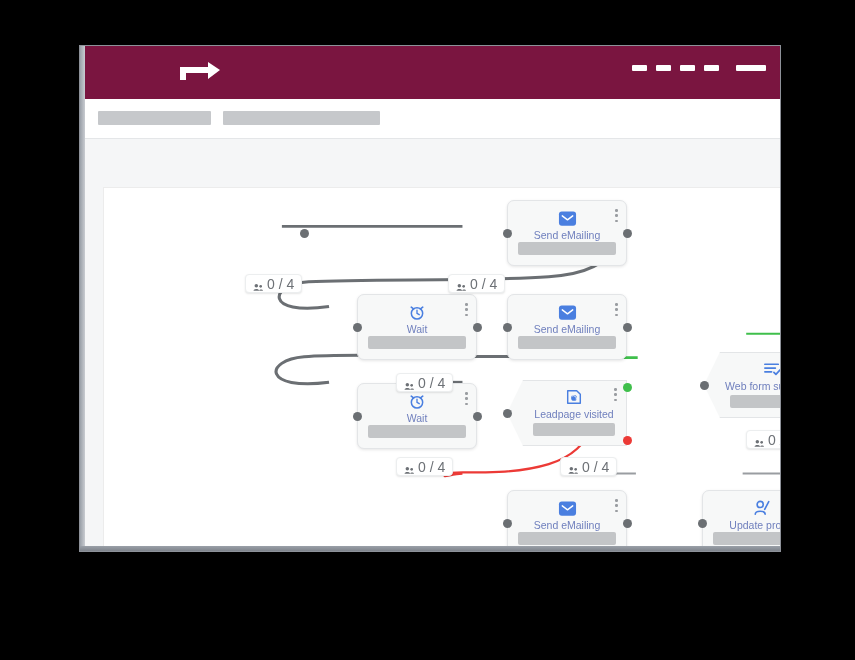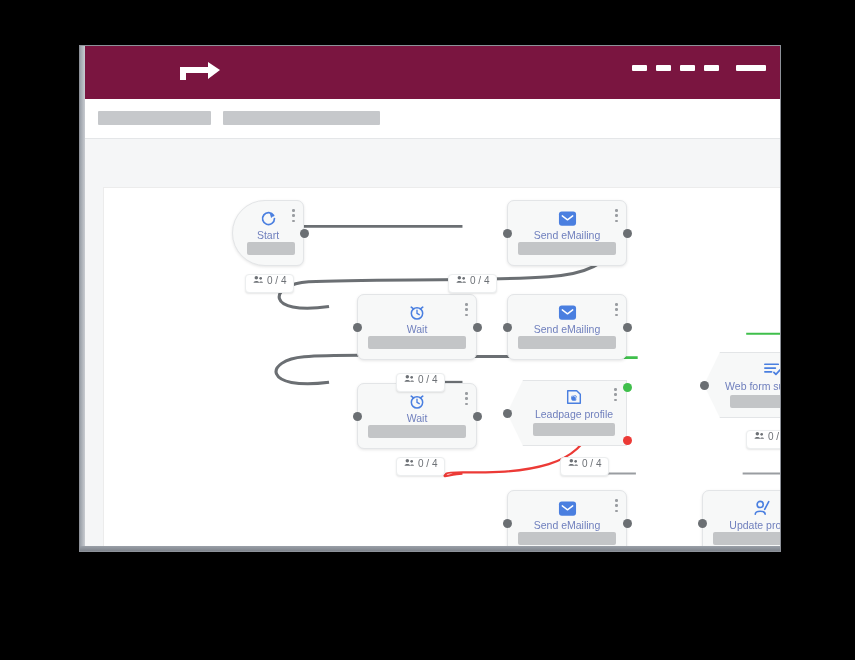--- a/index.html
+++ b/index.html
@@ -229,24 +229,24 @@
   
   .badge {
     position: absolute;
     background: #ffffff;
     border: 1px solid #eceeef;
     border-radius: 4px;
     box-shadow: 0 1px 2px rgba(0,0,0,0.10);
     height: 17px;
     padding: 0 7px;
     display: flex;
-    align-items: flex-start;
+    align-items: flex-end;
     gap: 4px;
     z-index: 8;
-    font-size: 10px;
+    font-size: 14px;
     color: #6d7176;
     white-space: nowrap;
   }
   .badge svg { display: block; }
 
   
   .port {
     position: absolute;
     width: 9px;
     height: 9px;
@@ -313,35 +313,20 @@
 
           <path d="M523 335 L598 335" stroke="#9a9da1" stroke-width="2.2" fill="none"></path>
 
           <path d="M718 335 L760 335" stroke="#9a9da1" stroke-width="2.2" fill="none"></path>
 
           <path d="M722 171 L760 171" stroke="#3fbf4b" stroke-width="2.6" fill="none"></path>
 
           <path d="M722 224 C 745 232, 752 250, 760 262" stroke="#ec3a36" stroke-width="2.6" fill="none"></path>
         </svg>
 
-        <div class="node start" style="left:128px; top:12px;">
-          <span class="node-icon">
-            <svg width="17" height="17" viewBox="0 0 20 20">
-              <path d="M16 6.5 A7 7 0 1 0 17 10" stroke="#4a7fe0" stroke-width="2" fill="none" stroke-linecap="round"></path>
-              <path d="M11.5 3.5 L16.6 6.6 L13 9.5 Z" fill="#4a7fe0"></path>
-            </svg>
-          </span>
-          <span class="kebab">
-            <i></i>
-              <i></i>
-              <i></i>
-          </span>
-          <div class="node-label">Start</div>
-          <div class="node-field"></div>
-        </div>
         <div class="badge" style="left:141px; top:86px;">
           <svg width="10" height="9" viewBox="0 0 12 10">
             <circle cx="4" cy="3" r="2.1" fill="#6d7176"></circle>
             <circle cx="9.2" cy="3.6" r="1.6" fill="#6d7176"></circle>
             <path d="M0.6 9 C0.8 6, 7.2 6, 7.4 9 Z" fill="#6d7176"></path>
             <path d="M7.4 9 C7.6 6.8, 11.8 6.8, 12 9 Z" fill="#6d7176"></path>
           </svg>
           <span>0 / 4</span>
         </div>
         <span class="port" style="left:196px; top:41px;"></span>
@@ -455,21 +440,21 @@
                 <path d="M3 3 L13 3 L17 7 L17 17 L3 17 Z" stroke="#4a7fe0" stroke-width="1.6" fill="none" stroke-linejoin="round"></path>
                 <circle cx="10" cy="11" r="3.2" fill="#4a7fe0"></circle>
                 <path d="M7.6 9 A3.4 3.4 0 0 1 12.5 13" stroke="#ffffff" stroke-width="1" fill="none"></path>
               </svg>
             </span>
             <span class="kebab">
               <i></i>
                 <i></i>
                 <i></i>
             </span>
-            <div class="node-label">Leadpage profile</div>
+            <div class="node-label">Leadpage visited</div>
             <div class="node-field"></div>
           </div>
         </div>
         <div class="badge" style="left:456px; top:269px;">
           <svg width="10" height="9" viewBox="0 0 12 10">
             <circle cx="4" cy="3" r="2.1" fill="#6d7176"></circle>
             <circle cx="9.2" cy="3.6" r="1.6" fill="#6d7176"></circle>
             <path d="M0.6 9 C0.8 6, 7.2 6, 7.4 9 Z" fill="#6d7176"></path>
             <path d="M7.4 9 C7.6 6.8, 11.8 6.8, 12 9 Z" fill="#6d7176"></path>
           </svg>

